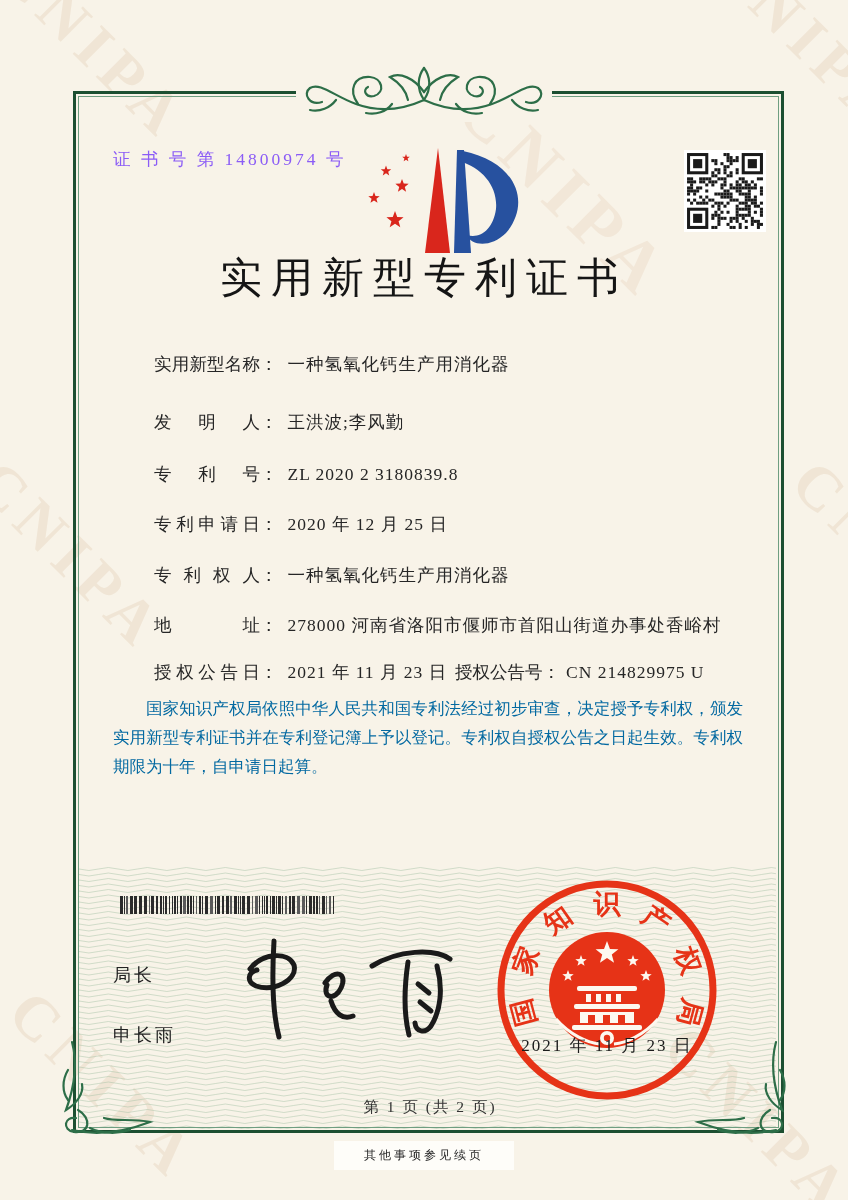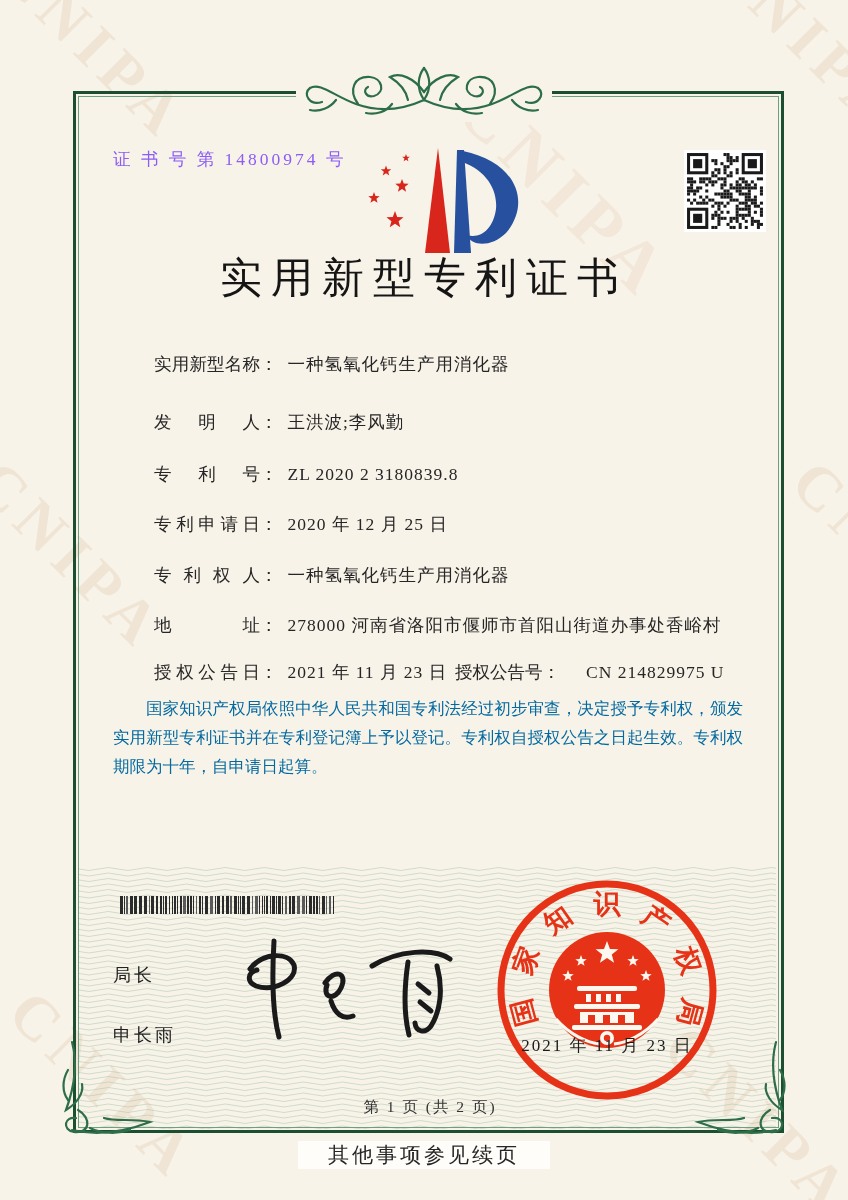--- a/index.html
+++ b/index.html
@@ -65,42 +65,42 @@
   
   .fields { position:absolute; left:113px; top:352px; width:640px; z-index:2; }
   .frow { position:absolute; left:0; white-space:nowrap; font-size:17.5px; color:#262626;margin-left:41px; }
   .frow .flabel {
     display:inline-block; width:106px;
     text-align:justify; text-align-last:justify; vertical-align:bottom;
   }
   .frow .colon { display:inline-block; }
   .frow .fvalue { margin-left:10px; letter-spacing:1px; }
   .frow2 { position:absolute; white-space:nowrap; font-size:17.5px; color:#262626; }
-  .frow2 .fvalue { margin-left:26px; letter-spacing:1px; }
+  .frow2 .fvalue { margin-left:6px; letter-spacing:1px; }
 
   
   .paras {
     position:absolute; left:113px; top:694px; width:630px; z-index:2;
     font-size:16.5px; line-height:29px; color:#0369a1; text-align:justify;
   }
   .paras p { text-indent:2em; margin:0; }
 
   
   .barcode { position:absolute; left:120px; top:896px; width:218px; height:18px; z-index:2; }
   .sign-title { position:absolute; left:113px; top:963px;  font-size:18px; letter-spacing:3px; z-index:2; }
   .sign-name  { position:absolute; left:113px; top:999px; font-size:18px; letter-spacing:3px; z-index:2;margin-top:24px; }
   .signature  { position:absolute; left:222px; top:935px; width:235px; height:108px; z-index:2; }
   .seal { position:absolute; left:490px; top:873px; width:234px; height:234px; z-index:2; }
   .page-no {
     position:absolute; left:0; right:0; top:1097px; text-align:center;
     font-size:15.5px; letter-spacing:2px; color:#333; z-index:2;padding-left:12px;
   }
   .footer-note {
     position:absolute; left:50%; top:1141px; transform:translateX(-50%);
-    background:#fefdf9; padding:0 30px; font-size:21px; letter-spacing:3px;
+    background:#fefdf9; padding:6px 30px; font-size:12px; letter-spacing:3px;
     color:#262626; z-index:2; white-space:nowrap;
   }
 </style>
 </head>
 <body>
 
 <div class="page">
 
   <div class="wm" style="left:-25px; top:10px;">CNIPA</div>
   <div class="wm" style="left:688px; top:2px;">CNIPA</div>

